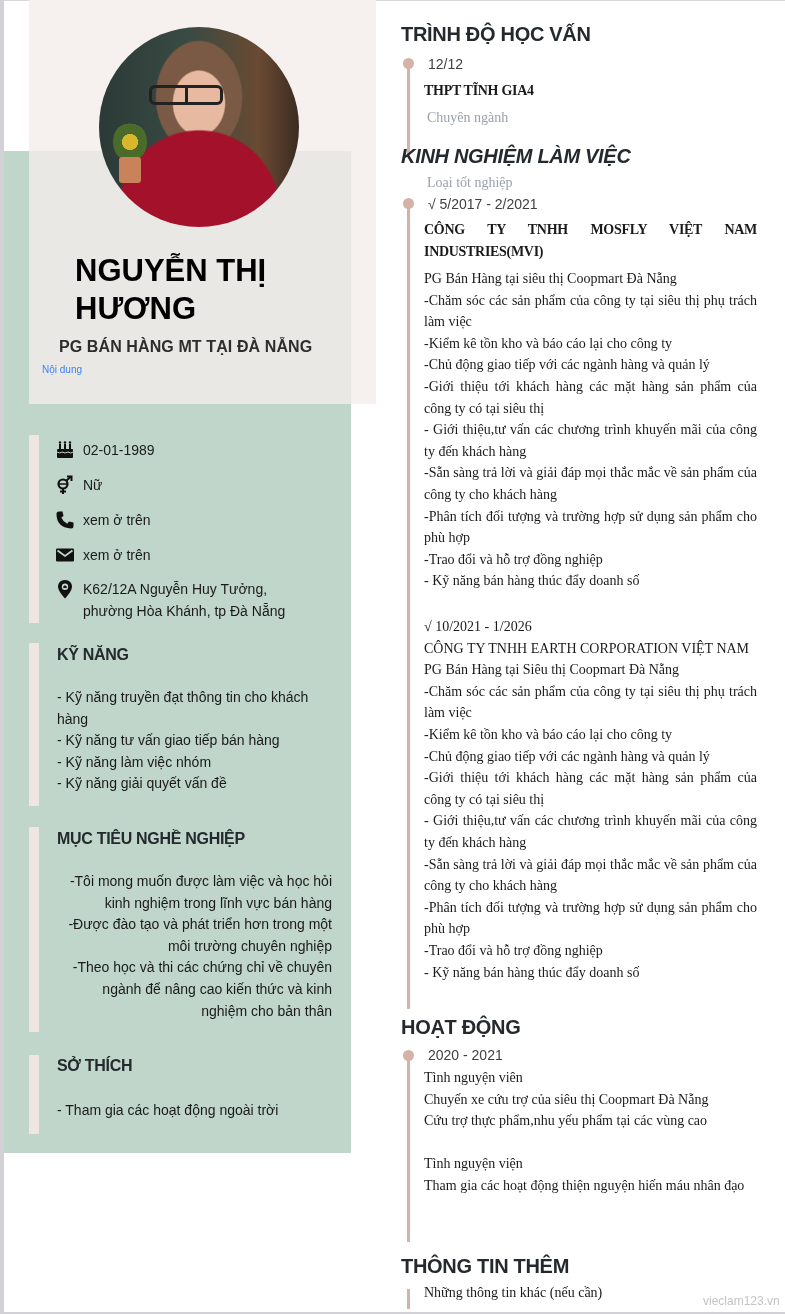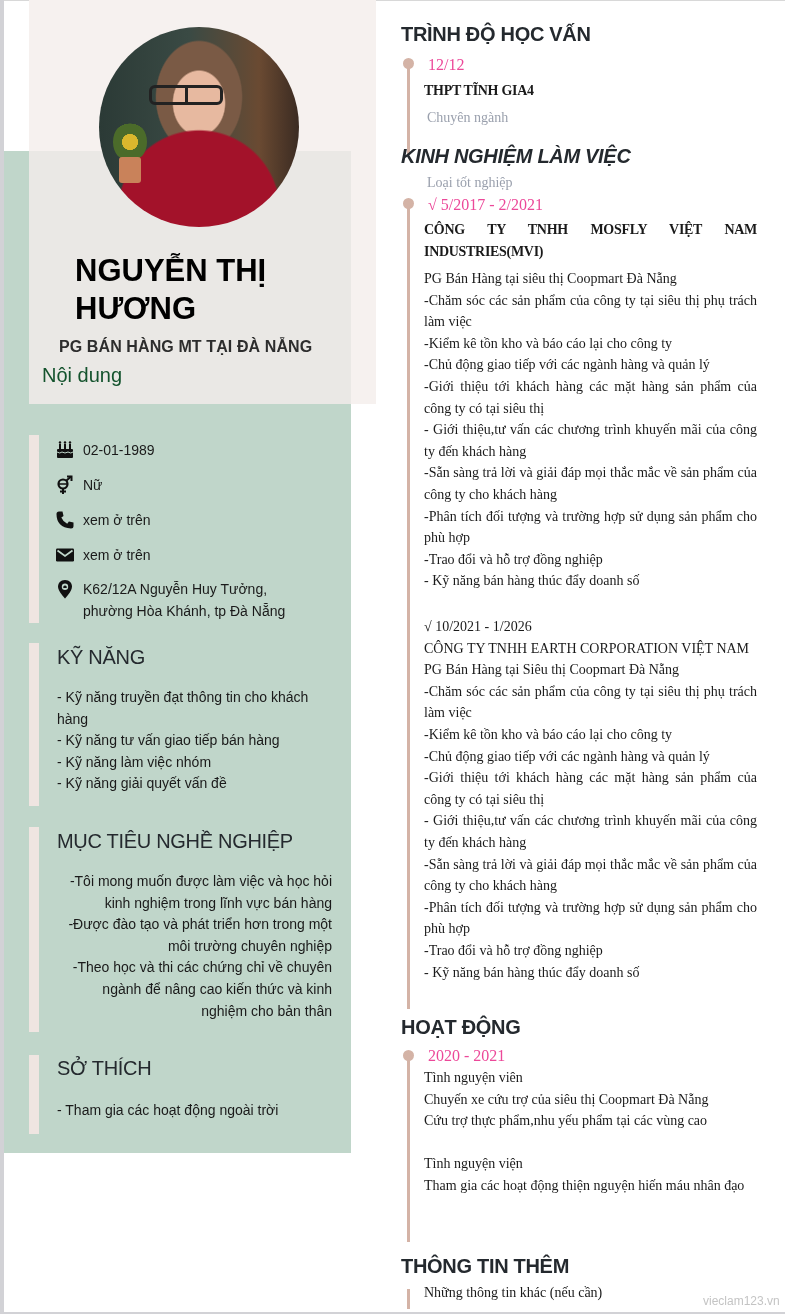--- a/index.html
+++ b/index.html
@@ -20,42 +20,42 @@
                 radial-gradient(ellipse at 50% 38%, #e7b9a0 0 18%, transparent 19%),
                 radial-gradient(ellipse at 50% 35%, #7a5a45 0 30%, transparent 31%),
                 linear-gradient(90deg, #2b3a36 0%, #3a4a44 45%, #6a4a32 80%, #3b2b22 100%); }
   .avatar .plant { position: absolute; left: 14px; top: 95px; width: 34px; height: 40px; border-radius: 50%; background: radial-gradient(circle, #d9b72d 0 30%, #4b6b2a 31% 70%, transparent 71%); }
   .avatar .pot { position: absolute; left: 20px; top: 130px; width: 22px; height: 26px; background: #c9825a; border-radius: 3px; }
   .avatar .glasses { position: absolute; left: 50px; top: 58px; width: 74px; height: 20px; border: 3px solid #222; border-radius: 6px; }
   .avatar .glasses::after { content: ""; position: absolute; left: 33px; top: -3px; width: 3px; height: 20px; background: #222; }
 
   .name { position: absolute; left: 75px; top: 252px; width: 260px; font-size: 31px; font-weight: bold; line-height: 38px; color: #000; }
   .job-title { position: absolute; left: 59px; top: 338px; font-size: 16px; font-weight: bold; color: #2d2d2d; letter-spacing: 0.1px; }
-  .summary { position: absolute; left: 42px; top: 364px; font-size: 20px; color: #14532d; }
+  .summary { position: absolute; left: 42px; top: 364px; font-size: 10px; color: #3b82f6; }
 
   
   .left-block { position: absolute; left: 29px; width: 300px; border-left: 10px solid #efe5e1; }
   .contact-block { top: 435px; height: 188px; }
   .contact-row { position: absolute; left: 16px; display: flex; align-items: flex-start; font-size: 14px; line-height: 22px; color: #1a1a1a; }
   .contact-row .ic { width: 28px; height: 22px; display: flex; align-items: center; }
   .contact-row .ic svg { width: 20px; height: 20px; }
 
-  .sec-title { position: absolute; left: 18px; font-size: 20px; font-weight: normal; color: #24292e; letter-spacing: -0.3px; }
+  .sec-title { position: absolute; left: 18px; font-size: 16px; font-weight: bold; color: #24292e; letter-spacing: -0.3px; }
   .sec-body { position: absolute; left: 18px; width: 275px; font-size: 14px; line-height: 21.6px; color: #1a1a1a; }
 
   .skills-block { top: 643px; height: 163px; }
   .objective-block { top: 827px; height: 205px; text-align: right; }
   .hobby-block { top: 1055px; height: 79px; }
 
   
   .r-title { position: absolute; left: 401px; font-size: 20px; font-weight: bold; color: #24292e; letter-spacing: -0.3px; }
   .timeline { position: absolute; left: 407px; width: 3px; background: #d4b3a6; }
   .tl-dot { position: absolute; left: 403px; width: 11px; height: 11px; border-radius: 50%; background: #d4b3a6; }
   .r-text { position: absolute; left: 424px; width: 333px; font-size: 14px; line-height: 21.6px; color: #1a1a1a; text-align: justify; font-family: Liberation Serif, serif; }
-  .r-date { position: absolute; font-size: 16px; color: #ec4899; font-family: Liberation Serif, serif; }
+  .r-date { position: absolute; font-size: 14px; color: #404040; }
   .r-muted { color: #9aa0ad; }
   .r-bold { font-weight: bold; }
 
   .watermark { position: absolute; left: 703px; top: 1294px; font-size: 12px; color: #c4c4c4; }
 </style>
 </head>
 <body>
 
 <div class="page-border-top"></div>
 <div class="page-border-left"></div>

